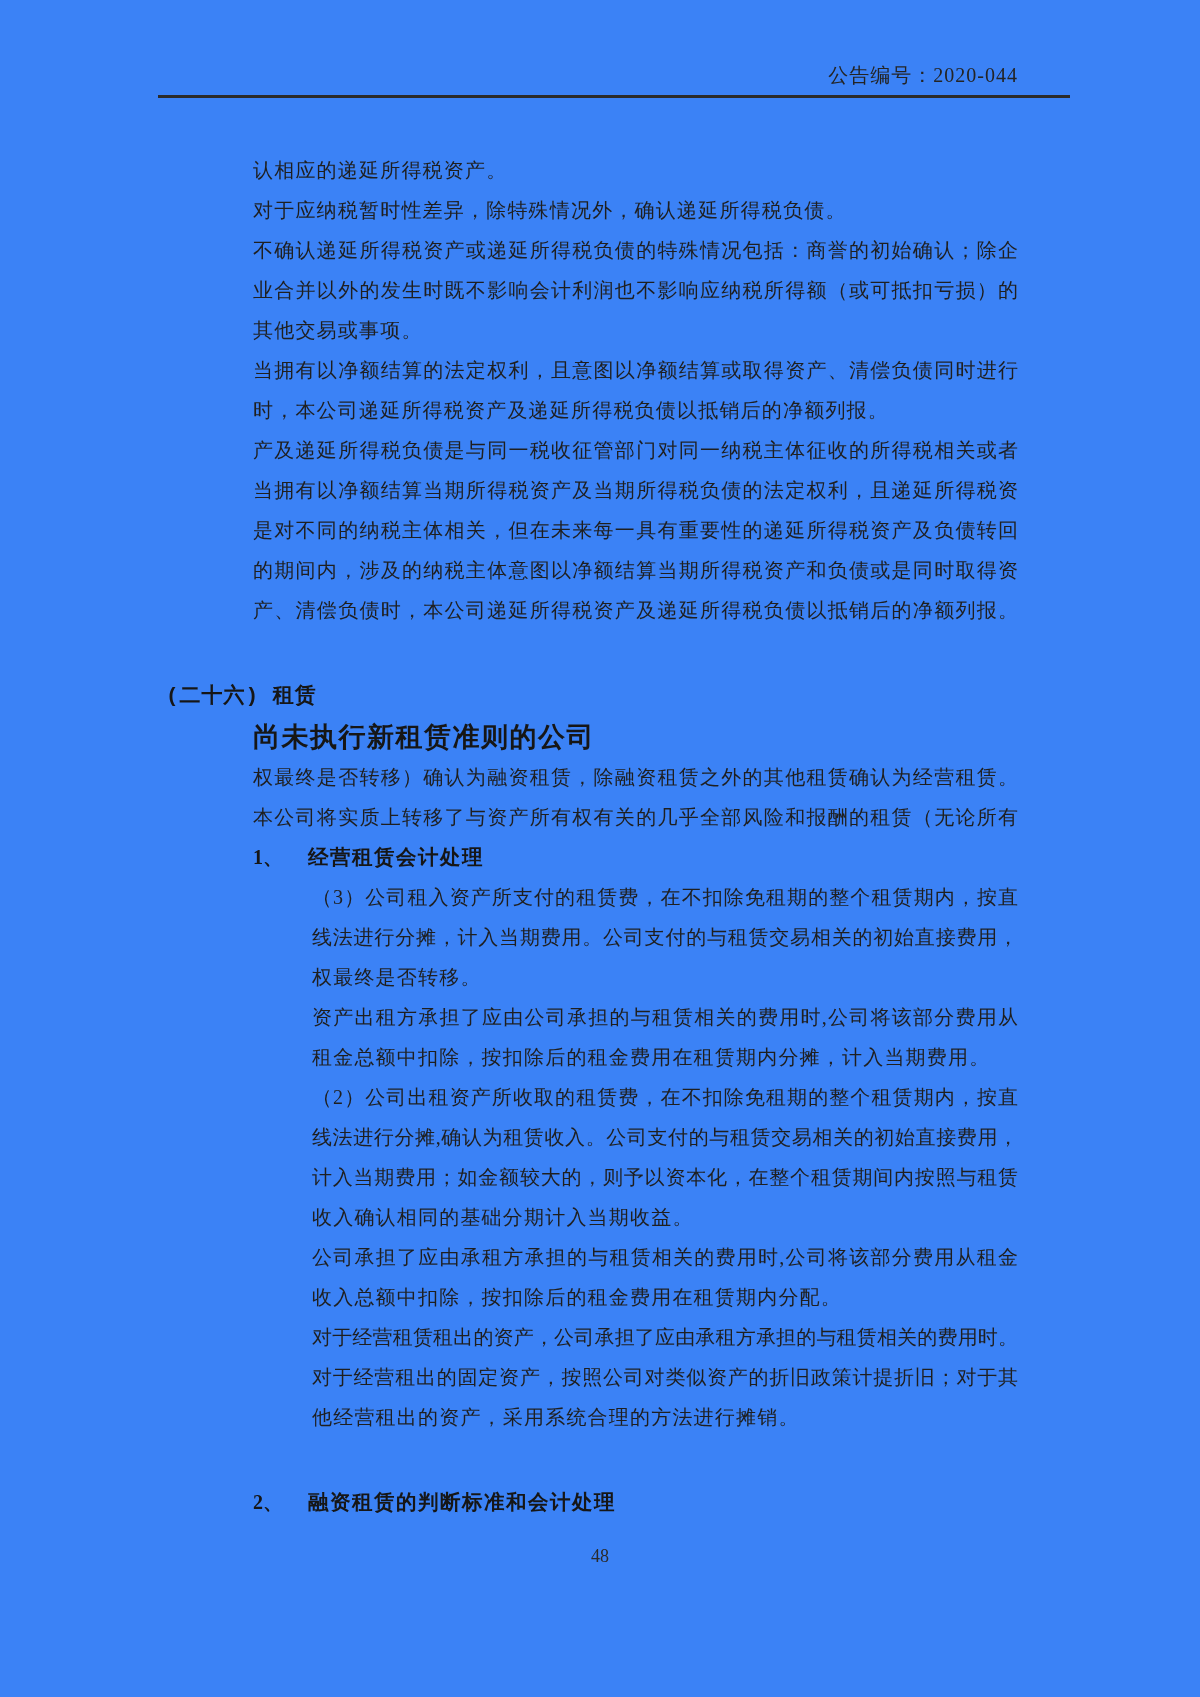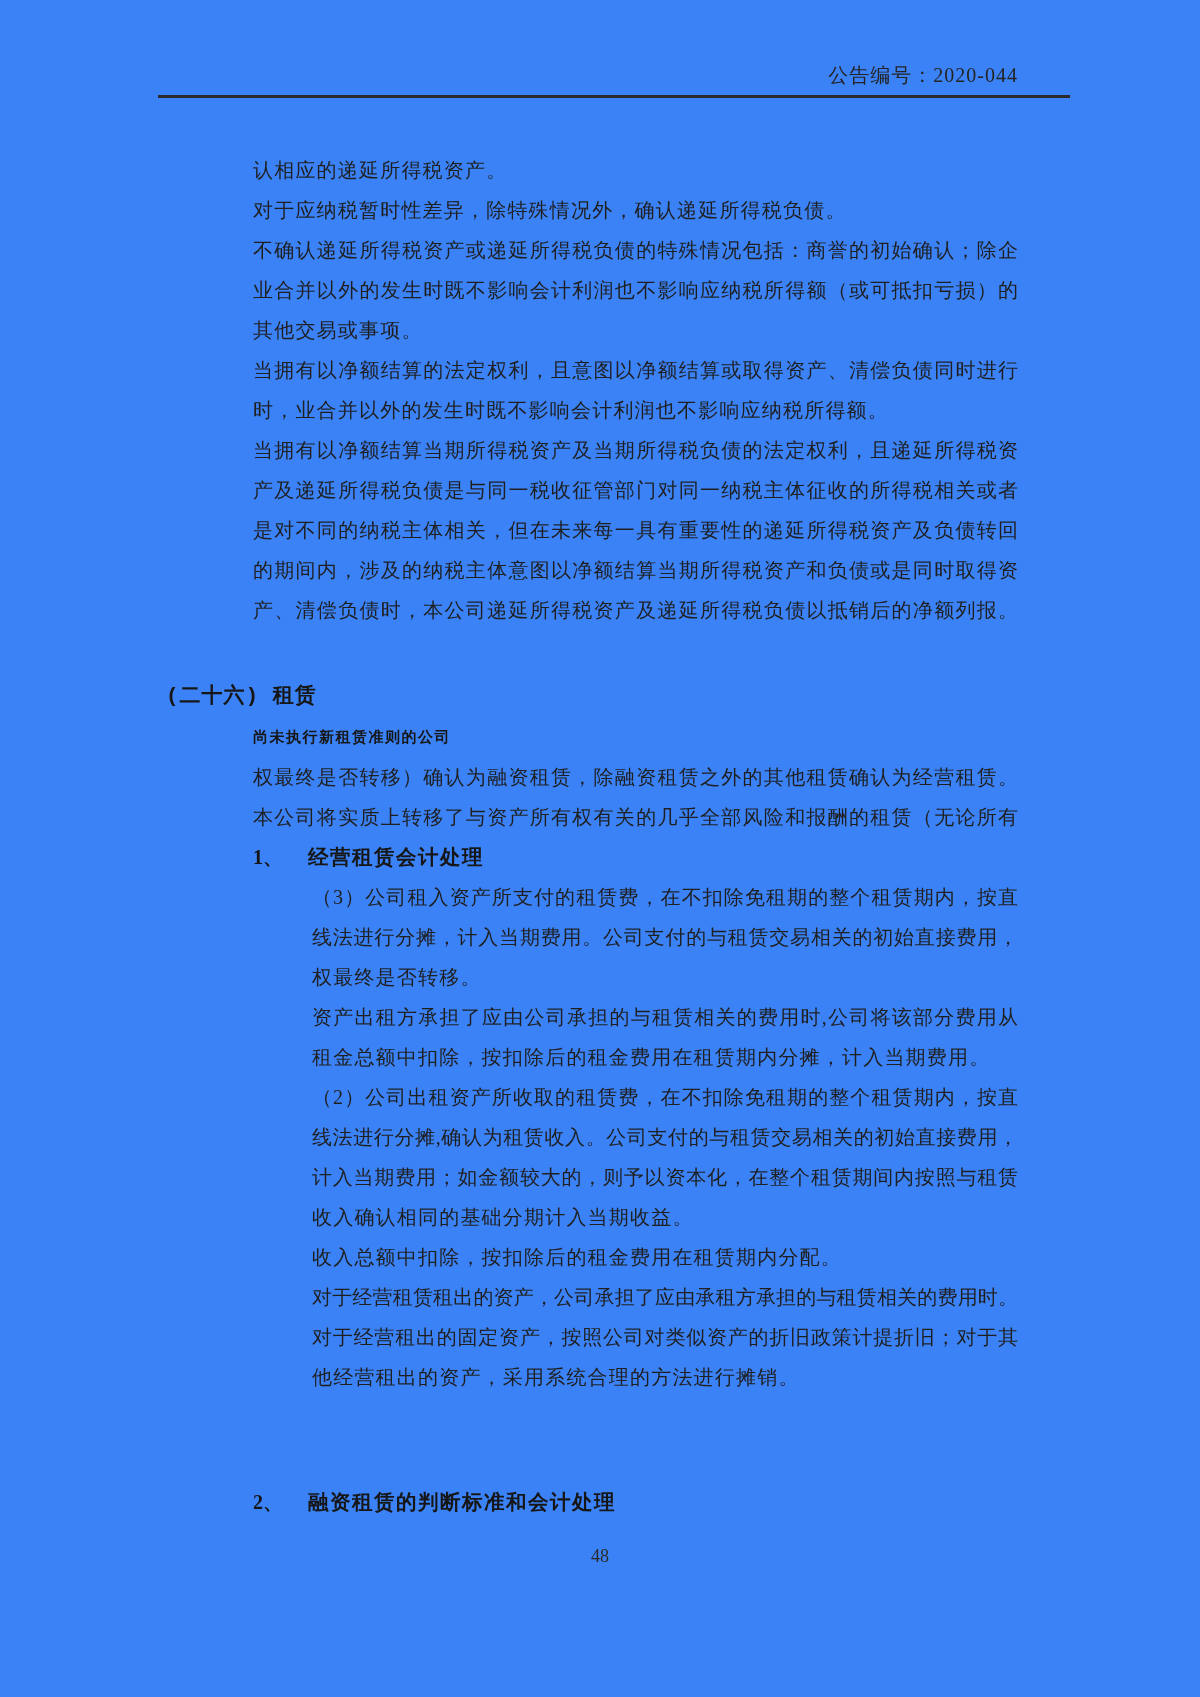--- a/index.html
+++ b/index.html
@@ -15,21 +15,21 @@
   .rule{position:absolute;left:158px;top:95px;width:912px;height:3px;background:#2b2b2b;}
   .block{position:absolute;}
   .ln{height:40px;line-height:40px;font-size:20px;letter-spacing:1.2px;white-space:nowrap;}
   .fill{letter-spacing:0;text-align:justify;text-align-last:justify;white-space:normal;overflow:hidden;}
   .h26{
     position:absolute;left:166px;top:677px;height:40px;line-height:40px;
     font-size:21px;font-weight:bold;color:#161616;letter-spacing:1px;font-family:Liberation Mono, monospace;
   }
   .subh{
     position:absolute;left:253px;top:717px;height:40px;line-height:40px;
-    font-size:15px;font-weight:bold;color:#161616;letter-spacing:1.5px;
+    font-size:27px;font-weight:bold;color:#161616;letter-spacing:1.5px;
   }
   .itemrow{position:absolute;left:253px;height:40px;line-height:40px;font-weight:bold;color:#161616;}
   .itemrow .num{display:inline-block;width:55px;font-size:20px;}
   .itemrow .ttl{font-size:20.5px;letter-spacing:1.5px;}
   .pgnum{position:absolute;left:0;top:1546px;width:100%;text-align:center;font-size:18px;color:#2a2a2a;}
   .taxblk{left:253px;top:150px;width:765px;}
   .introblk{left:253px;top:757px;width:765px;}
   .lvl3blk{left:312px;top:877px;width:706px;}
 </style>
 </head>
@@ -40,23 +40,23 @@
   <div class="hdr">公告编号：2020-044</div>
   <div class="rule"></div>
 
   <div class="block taxblk">
     <div class="ln">认相应的递延所得税资产。</div>
     <div class="ln">对于应纳税暂时性差异，除特殊情况外，确认递延所得税负债。</div>
     <div class="ln fill">不确认递延所得税资产或递延所得税负债的特殊情况包括：商誉的初始确认；除企</div>
     <div class="ln fill">业合并以外的发生时既不影响会计利润也不影响应纳税所得额（或可抵扣亏损）的</div>
     <div class="ln">其他交易或事项。</div>
     <div class="ln fill">当拥有以净额结算的法定权利，且意图以净额结算或取得资产、清偿负债同时进行</div>
-    <div class="ln">时，业合并以外的发生时既不影响会计利润也不影响应纳税所得额。</div>
+    <div class="ln">时，本公司递延所得税资产及递延所得税负债以抵销后的净额列报。</div>
+    <div class="ln fill">产及递延所得税负债是与同一税收征管部门对同一纳税主体征收的所得税相关或者</div>
     <div class="ln fill">当拥有以净额结算当期所得税资产及当期所得税负债的法定权利，且递延所得税资</div>
-    <div class="ln fill">产及递延所得税负债是与同一税收征管部门对同一纳税主体征收的所得税相关或者</div>
     <div class="ln fill">是对不同的纳税主体相关，但在未来每一具有重要性的递延所得税资产及负债转回</div>
     <div class="ln fill">的期间内，涉及的纳税主体意图以净额结算当期所得税资产和负债或是同时取得资</div>
     <div class="ln fill">产、清偿负债时，本公司递延所得税资产及递延所得税负债以抵销后的净额列报。</div>
   </div>
 
   <div class="h26">(二十六) 租赁</div>
   <div class="subh">尚未执行新租赁准则的公司</div>
 
   <div class="block introblk">
     <div class="ln fill">权最终是否转移）确认为融资租赁，除融资租赁之外的其他租赁确认为经营租赁。</div>
@@ -70,20 +70,21 @@
   <div class="block lvl3blk">
     <div class="ln fill">（3）公司租入资产所支付的租赁费，在不扣除免租期的整个租赁期内，按直</div>
     <div class="ln fill">线法进行分摊，计入当期费用。公司支付的与租赁交易相关的初始直接费用，</div>
     <div class="ln">权最终是否转移。</div>
     <div class="ln fill">资产出租方承担了应由公司承担的与租赁相关的费用时,公司将该部分费用从</div>
     <div class="ln">租金总额中扣除，按扣除后的租金费用在租赁期内分摊，计入当期费用。</div>
     <div class="ln fill">（2）公司出租资产所收取的租赁费，在不扣除免租期的整个租赁期内，按直</div>
     <div class="ln fill">线法进行分摊,确认为租赁收入。公司支付的与租赁交易相关的初始直接费用，</div>
     <div class="ln fill">计入当期费用；如金额较大的，则予以资本化，在整个租赁期间内按照与租赁</div>
     <div class="ln">收入确认相同的基础分期计入当期收益。</div>
+    <div class="ln fill">公司承担了应由承租方承担的与租赁相关的费用时,公司将该部分费用从租金</div>
     <div class="ln">收入总额中扣除，按扣除后的租金费用在租赁期内分配。</div>
     <div class="ln fill">对于经营租赁租出的资产，公司承担了应由承租方承担的与租赁相关的费用时。</div>
     <div class="ln fill">对于经营租出的固定资产，按照公司对类似资产的折旧政策计提折旧；对于其</div>
     <div class="ln">他经营租出的资产，采用系统合理的方法进行摊销。</div>
   </div>
 
   <div class="itemrow" style="top:1482px;">
     <span class="num">2、</span><span class="ttl">融资租赁的判断标准和会计处理</span>
   </div>
 

